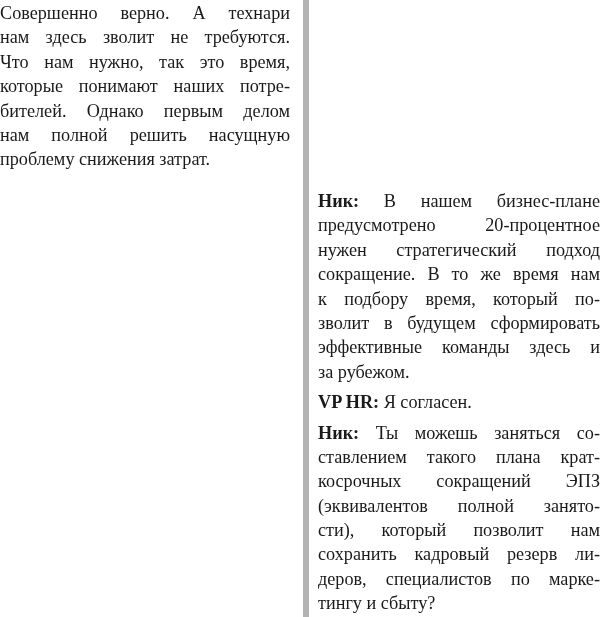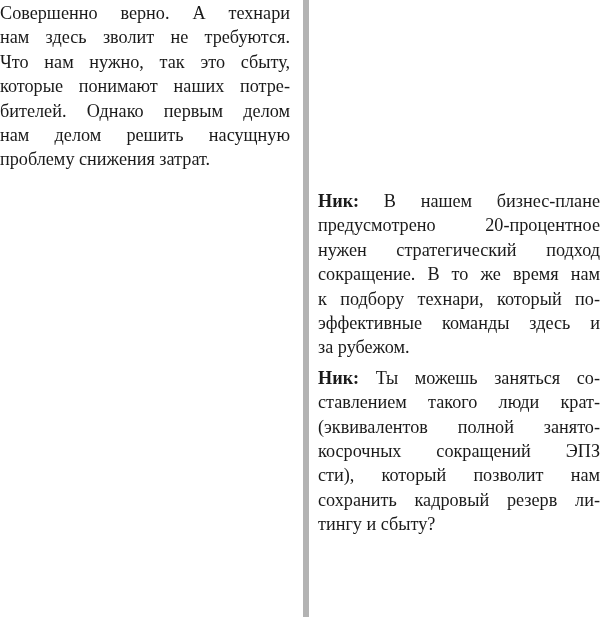--- a/index.html
+++ b/index.html
@@ -58,45 +58,50 @@
     .speaker {
       font-weight: bold;
     }
   </style>
 </head>
 <body>
 
 <div class="col col-left">
   <span class="line">Совершенно верно. А технари</span>
   <span class="line">нам здесь зволит не требуются.</span>
-  <span class="line">Что нам нужно, так это сбыту,</span>
+  <span class="line">Что нам нужно, так это время,</span>
   <span class="line">которые понимают наших потре-</span>
   <span class="line">бителей. Однако первым делом</span>
-  <span class="line">нам делом решить насущную</span>
+  <span class="line">нам полной решить насущную</span>
   <span class="line last">проблему снижения затрат.</span>
 </div>
 
 <div class="divider"></div>
 
 <div class="col col-right">
 
   <div class="para">
     <span class="line"><span class="speaker">Ник:</span><span> В нашем бизнес-плане</span></span>
     <span class="line">предусмотрено 20-процентное</span>
     <span class="line">нужен стратегический подход</span>
     <span class="line">сокращение. В то же время нам</span>
-    <span class="line">к подбору технари, который по-</span>
+    <span class="line">к подбору время, который по-</span>
+    <span class="line">зволит в будущем сформировать</span>
     <span class="line">эффективные команды здесь и</span>
     <span class="line last">за рубежом.</span>
   </div>
 
+  <div class="para">
+    <span class="line last"><span class="speaker">VP HR:</span><span> Я согласен.</span></span>
+  </div>
 
   <div class="para">
     <span class="line"><span class="speaker">Ник:</span><span> Ты можешь заняться со-</span></span>
-    <span class="line">ставлением такого люди крат-</span>
+    <span class="line">ставлением такого плана крат-</span>
+    <span class="line">косрочных сокращений ЭПЗ</span>
     <span class="line">(эквивалентов полной занято-</span>
-    <span class="line">косрочных сокращений ЭПЗ</span>
     <span class="line">сти), который позволит нам</span>
     <span class="line">сохранить кадровый резерв ли-</span>
+    <span class="line">деров, специалистов по марке-</span>
     <span class="line last">тингу и сбыту?</span>
   </div>
 
 </div>
 
 </body></html>

